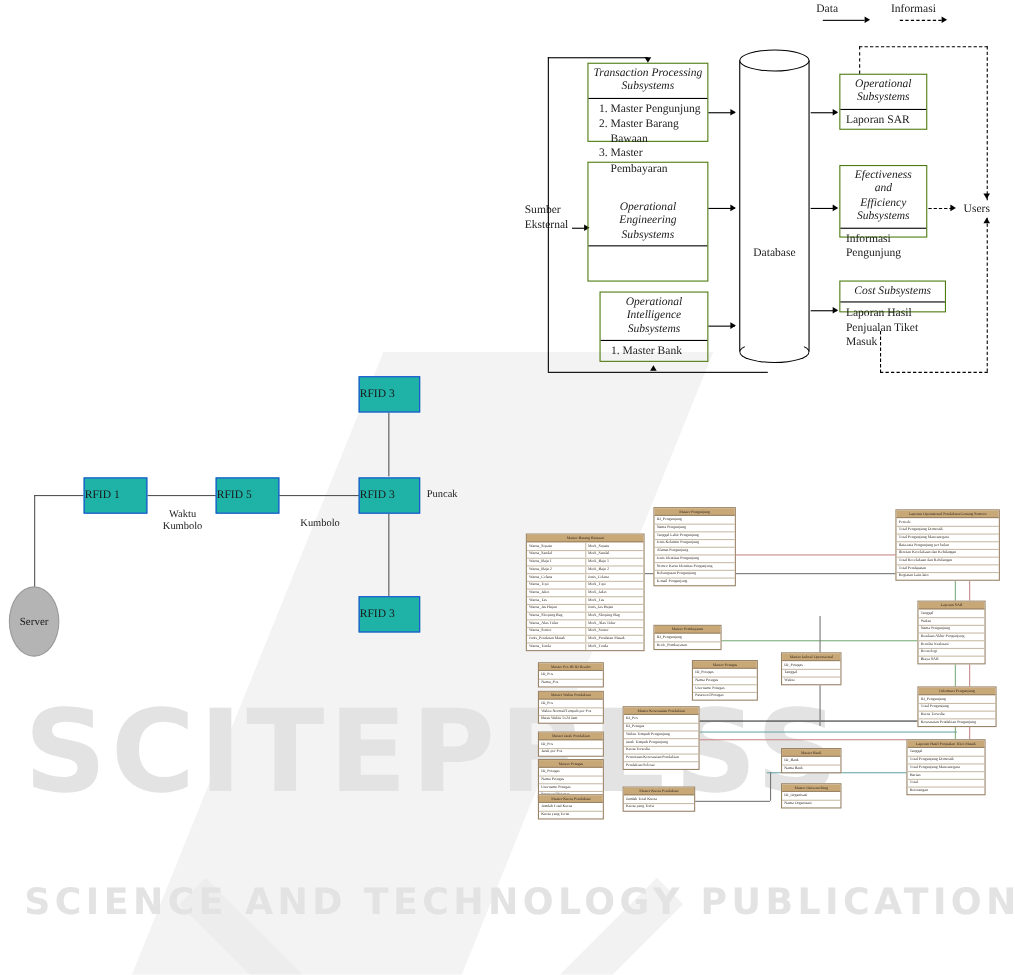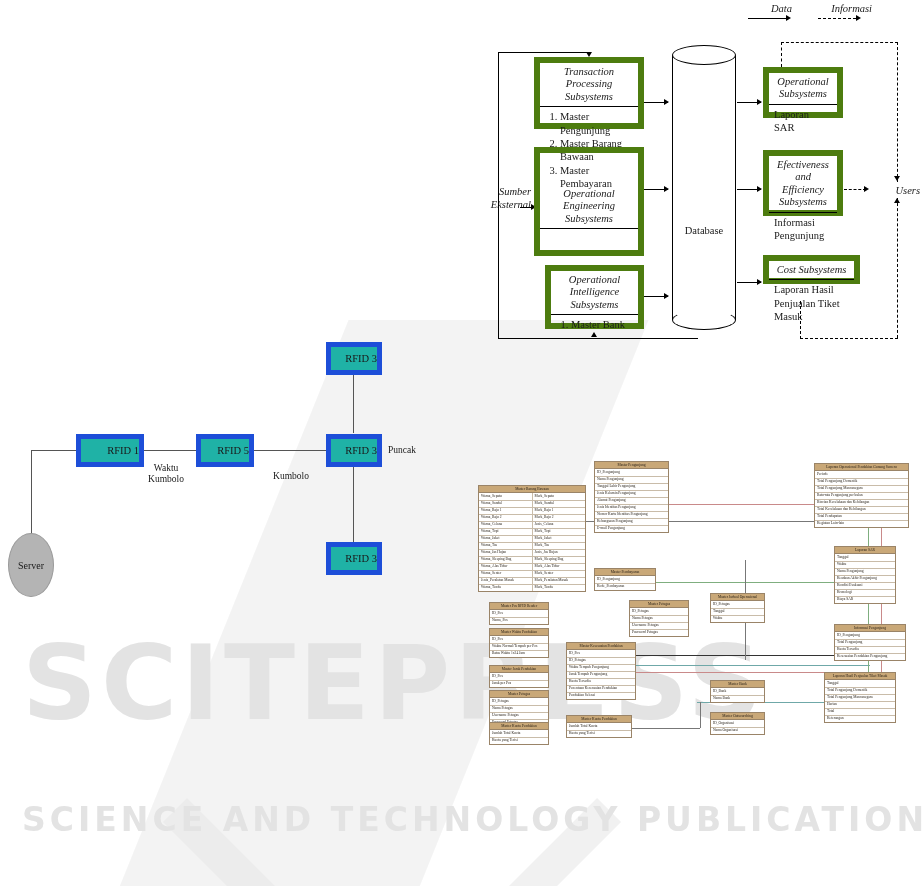--- a/index.html
+++ b/index.html
@@ -15,27 +15,27 @@
     color:#e3e3e3;letter-spacing:4px;white-space:nowrap;}
   #wm-big{left:22px;top:62px;font-size:104px;letter-spacing:10px;}
   #wm-small{left:22px;top:240px;font-size:33px;letter-spacing:7px;}
   #wm-slash{position:absolute;left:195px;top:-240px;width:300px;height:760px;
     background:#e9e9e9;transform:skewX(-22deg);opacity:.55;}
   #wm-chev{position:absolute;left:230px;top:100px;width:290px;height:290px;
     border-left:34px solid #e9e9e9;border-bottom:34px solid #e9e9e9;
     transform:rotate(-45deg);opacity:.6;}
 
   
-  .sysbox{position:absolute;border:6px solid #4d7c0f;background:transparent;box-sizing:border-box;}
+  .sysbox{position:absolute;border:1px solid #4d7c0f;background:transparent;box-sizing:border-box;}
   .sysbox .hdr{font-style:italic;text-align:center;padding:3px 4px 3px;line-height:1.18;
      border-bottom:1px solid #000;font-size:10.5px;}
   .sysbox .body{padding:3px 5px;font-size:10.5px;line-height:1.28;}
   .sysbox .body ol{margin:0;padding-left:15px;}
   .sysbox .body ol li{margin:0;}
-  .plainlabel{position:absolute;font-size:10.5px;text-align:right;line-height:1.25;font-style:italic;}
+  .plainlabel{position:absolute;font-size:10.5px;text-align:left;line-height:1.25;}
 
   .hline{position:absolute;background:#000;height:1px;}
   .vline{position:absolute;background:#000;width:1px;}
   .dashh{position:absolute;height:0;border-top:1px dashed #000;}
   .dashv{position:absolute;width:0;border-left:1px dashed #000;}
   .arrowR{position:absolute;width:0;height:0;border-left:5px solid #000;
      border-top:3.2px solid transparent;border-bottom:3.2px solid transparent;}
   .arrowD{position:absolute;width:0;height:0;border-top:5px solid #000;
      border-left:3.2px solid transparent;border-right:3.2px solid transparent;}
   .arrowU{position:absolute;width:0;height:0;border-bottom:5px solid #000;
@@ -45,23 +45,23 @@
   #db{position:absolute;left:672px;top:45px;width:64px;height:285px;}
   #db .tube{position:absolute;left:0;top:10px;width:64px;height:265px;
      border-left:1px solid #000;border-right:1px solid #000;box-sizing:border-box;}
   #db .cap{position:absolute;left:0;width:64px;height:20px;border:1px solid #000;
      border-radius:50%;box-sizing:border-box;background:#fff;}
   #db .capTop{top:0;}
   #db .capBot{top:265px;border-top-color:transparent;}
   #db .dblabel{position:absolute;left:0;top:180px;width:64px;text-align:center;font-size:10.5px;}
 
   
-  .rfid{position:absolute;background:#1fb2a6;border:5px solid #1d4ed8;
+  .rfid{position:absolute;background:#1fb2a6;border:1px solid #1d4ed8;
      font-size:10.5px;text-align:center;box-sizing:border-box;
-     display:flex;align-items:center;justify-content:flex-end;z-index:2;}
+     display:flex;align-items:center;justify-content:flex-start;z-index:2;}
   .netline{position:absolute;background:#555;z-index:1;}
   #server{position:absolute;left:8px;top:533px;width:44px;height:62px;
      background:#b4b4b4;border:1px solid #9a9a9a;border-radius:50%;
      display:flex;align-items:center;justify-content:center;font-size:10px;z-index:2;}
   .netlabel{position:absolute;font-size:9.5px;text-align:center;line-height:1.2;z-index:2;}
 
   
   .erd{position:absolute;border:1px solid #9a8468;background:#fff;box-sizing:border-box;
       font-size:3.6px;z-index:3;}
   .erd .th{background:#c9a878;border-bottom:1px solid #9a8468;text-align:center;
@@ -193,21 +193,21 @@
 <div class="netline" style="left:31px;top:450px;width:1px;height:96px;"></div>
 <div class="netline" style="left:134px;top:450px;width:64px;height:1px;"></div>
 <div class="netline" style="left:253px;top:450px;width:74px;height:1px;"></div>
 <div class="netline" style="left:353px;top:375px;width:1px;height:58px;"></div>
 <div class="netline" style="left:353px;top:467px;width:1px;height:75px;"></div>
 
 <div id="server">
   <span>Server</span>
 </div>
 
-<div class="rfid" style="left:76px;top:434px;width:68px;height:33px;">
+<div class="rfid" style="left:76px;top:434px;width:58px;height:33px;">
   <span>RFID 1</span>
 </div>
 <div class="rfid" style="left:196px;top:434px;width:58px;height:33px;">
   <span>RFID 5</span>
 </div>
 <div class="rfid" style="left:326px;top:434px;width:56px;height:33px;">
   <span>RFID 3</span>
 </div>
 <div class="rfid" style="left:326px;top:342px;width:56px;height:33px;">
   <span>RFID 3</span>

